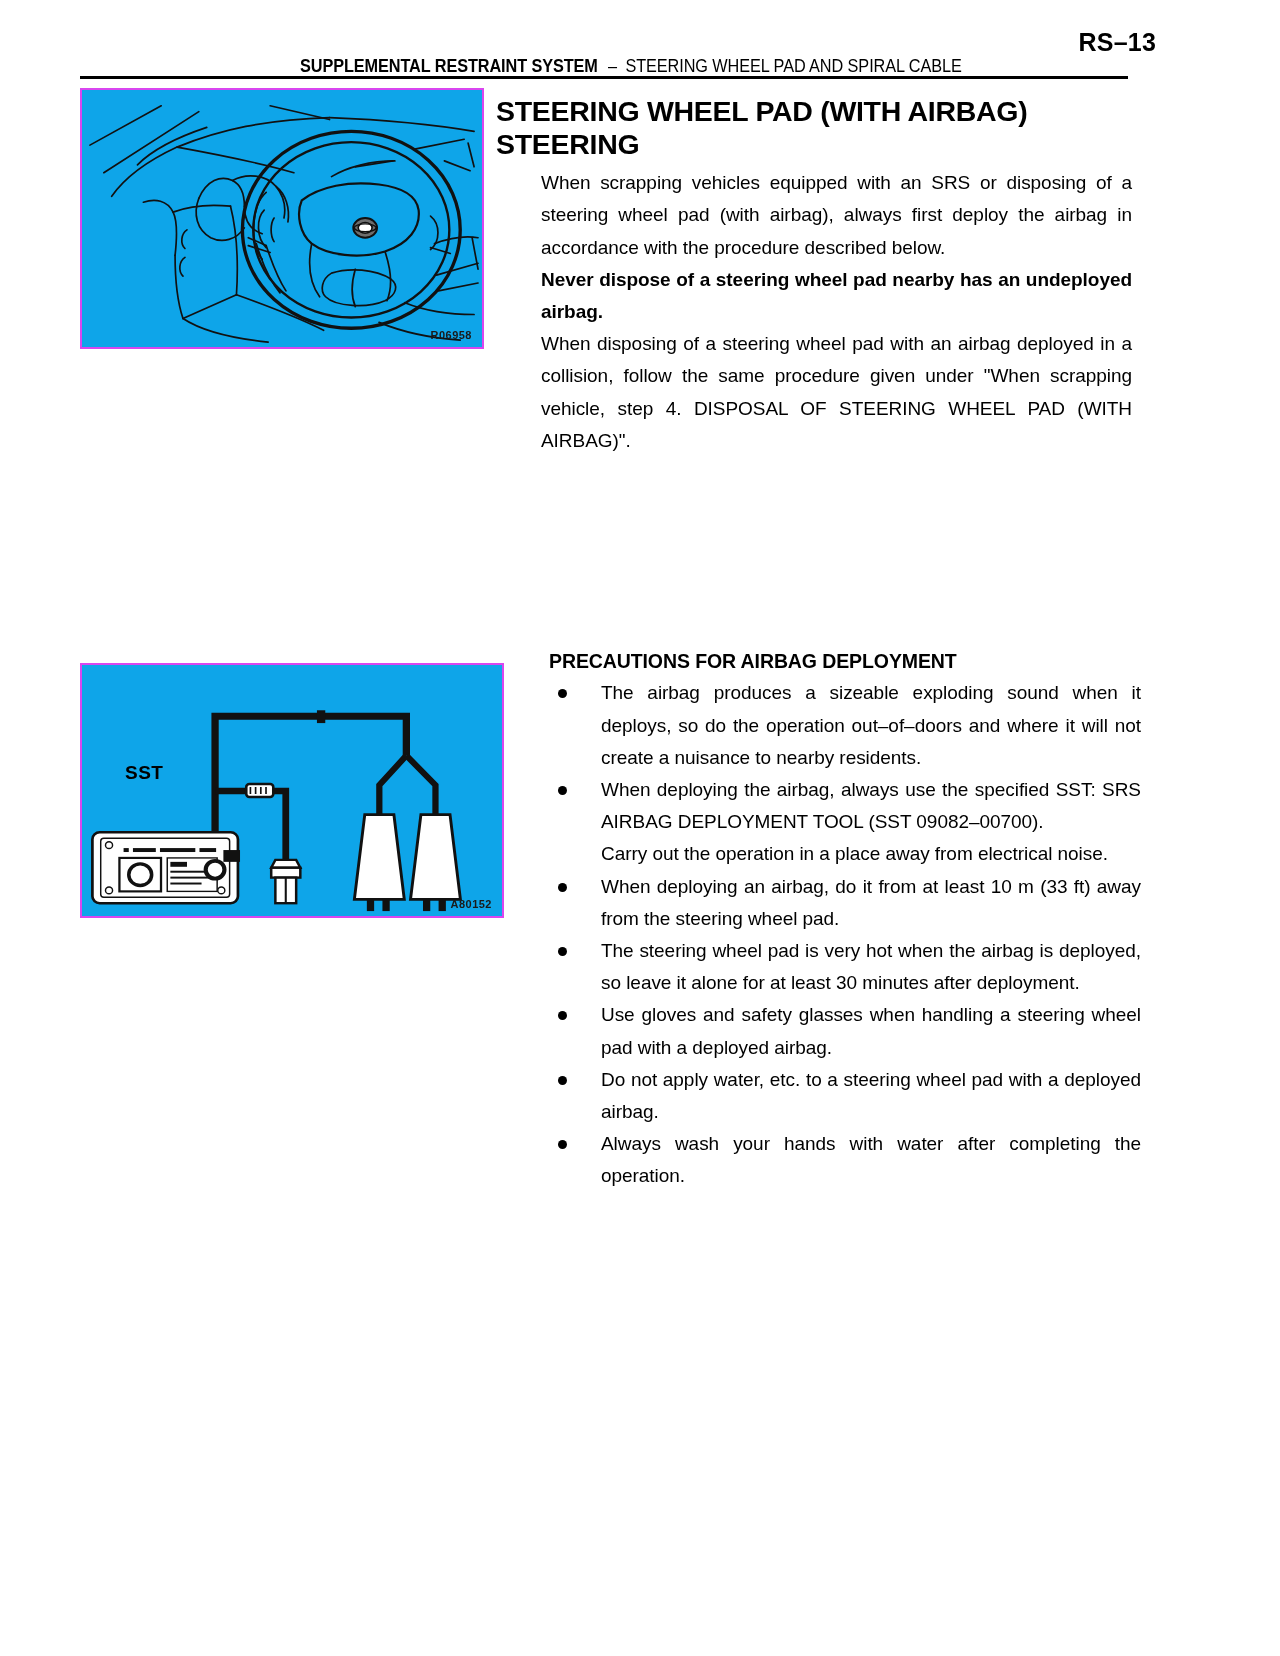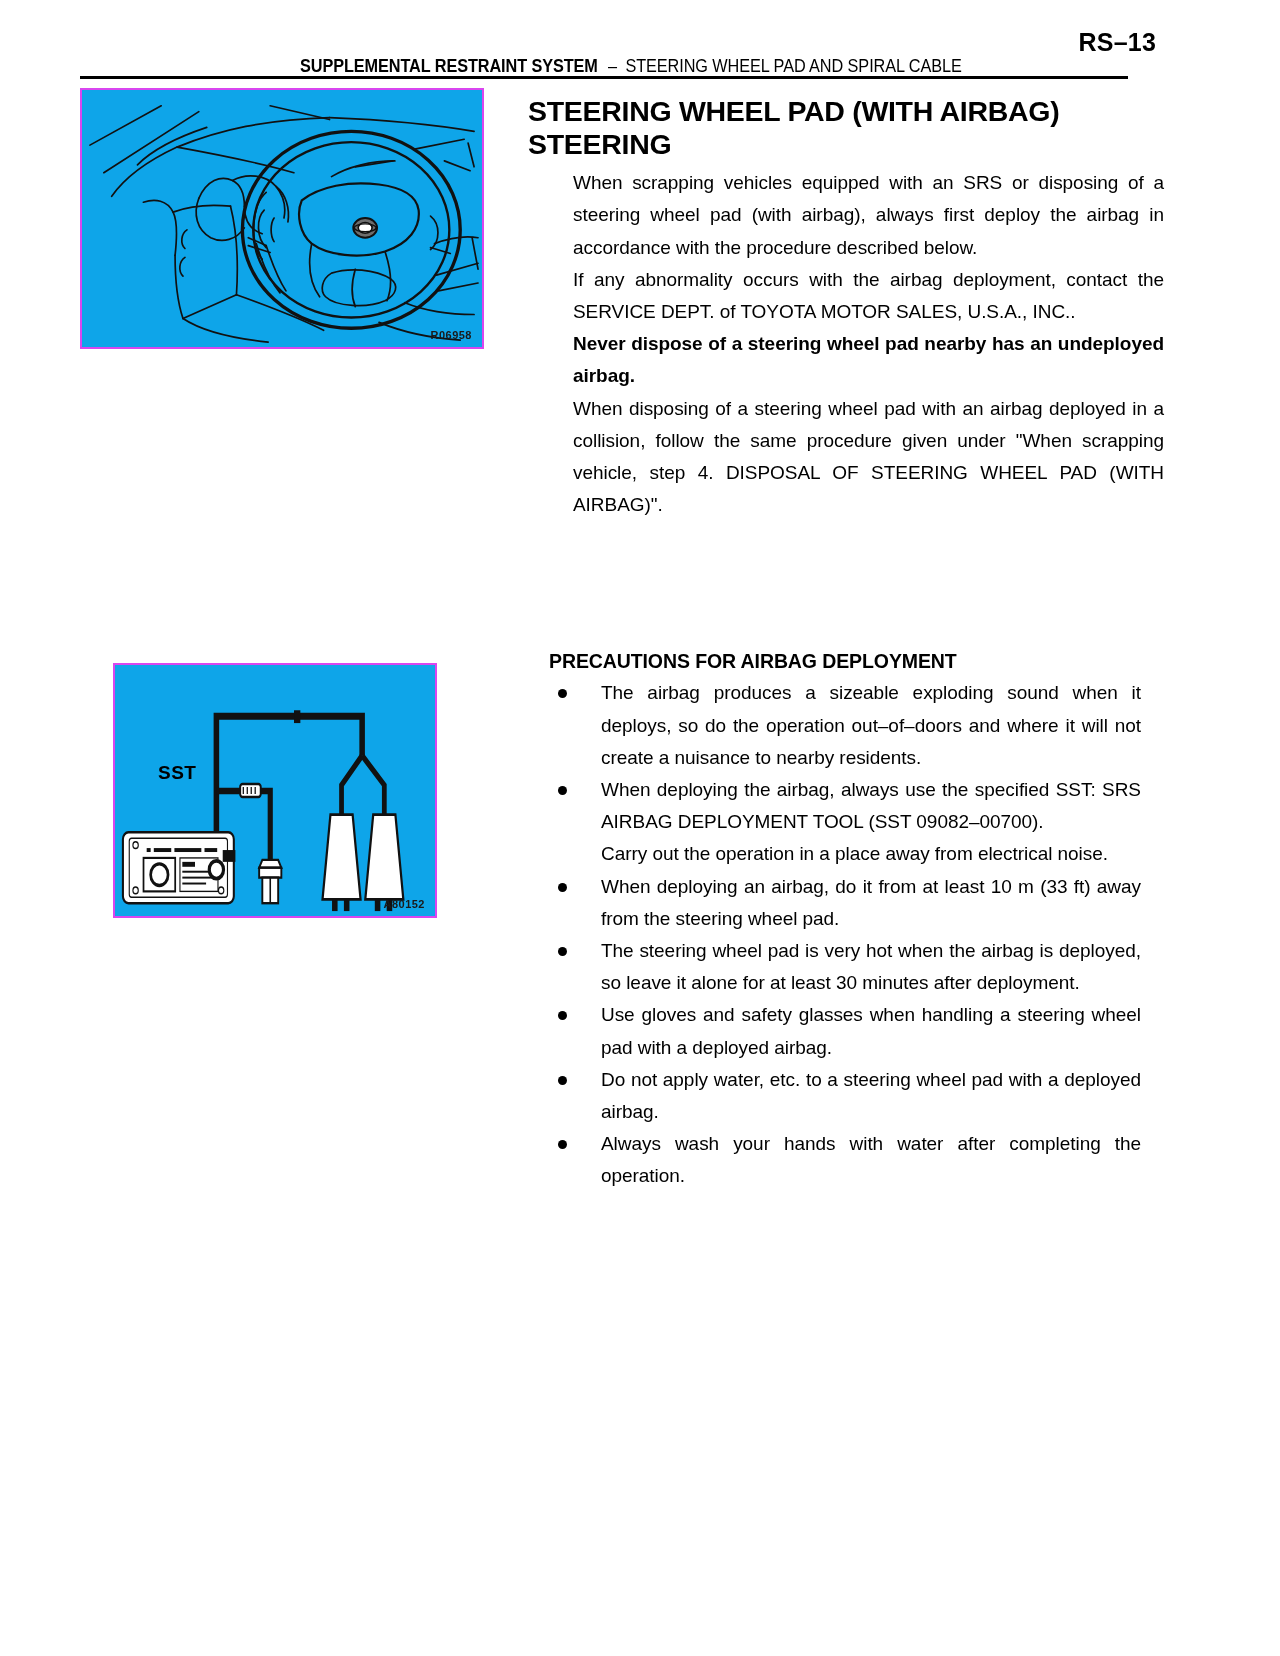--- a/index.html
+++ b/index.html
@@ -68,23 +68,22 @@
   }
   #figure-steering-wheel {
     left: 80px;
     top: 88px;
     width: 404px;
     height: 261px;
   }
   #figure-sst-tool {
     left: 80px;
     top: 663px;
-    width: 324px;
+    width: 424px;
     height: 255px;
-    margin-left: 33px;
   }
   .figure-code {
     position: absolute;
     right: 10px;
     bottom: 6px;
     font-size: 11px;
     font-weight: bold;
     letter-spacing: 0.5px;
     color: #1a1a1a;
   }
@@ -100,21 +99,21 @@
     left: 43px;
     top: 97px;
     font-size: 19px;
     font-weight: bold;
     letter-spacing: 0.5px;
   }
 
   
   .content {
     position: absolute;
-    left: 528px;
+    left: 496px;
     top: 95px;
     width: 636px;
   }
   .main-heading {
     font-size: 28.5px;
     font-weight: bold;
     line-height: 1.16;
     letter-spacing: -0.3px;
     margin: 0 0 6px 0;
   }
@@ -334,21 +333,20 @@
   </div>
 
   <div class="content">
     <h1 class="main-heading">
       <span>STEERING WHEEL PAD (WITH AIRBAG)</span><br>
       <span>STEERING</span>
     </h1>
 
     <div class="body-col">
       <p class="body">When scrapping vehicles equipped with an SRS or disposing of a steering wheel pad (with airbag), always first deploy the airbag in accordance with the procedure described below.</p>
-      <p class="body">If any abnormality occurs with the airbag deployment, contact the SERVICE DEPT. of TOYOTA MOTOR SALES, U.S.A., INC..</p>
       <p class="body bold">Never dispose of a steering wheel pad nearby has an undeployed airbag.</p>
       <p class="body">When disposing of a steering wheel pad with an airbag deployed in a collision, follow the same procedure given under "When scrapping vehicle, step 4. DISPOSAL OF STEERING WHEEL PAD (WITH AIRBAG)".</p>
     </div>
   </div>
 
   <div class="precautions">
     <h2 class="precautions-title">PRECAUTIONS FOR AIRBAG DEPLOYMENT</h2>
     <ul class="bullet-list">
       <li>
         <span class="dot"></span>

